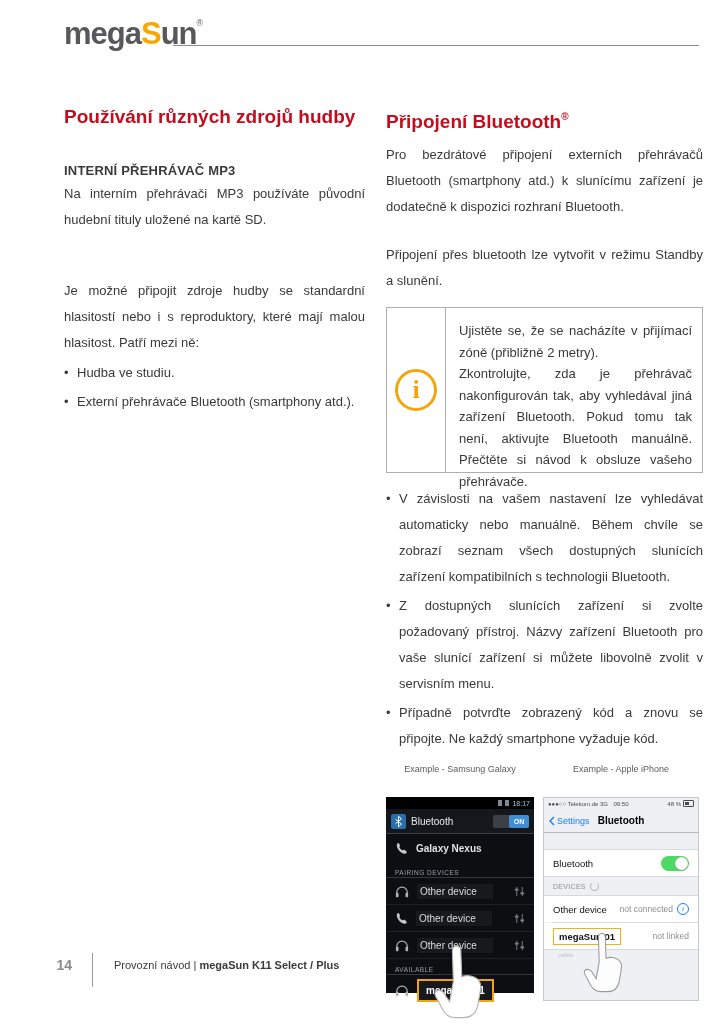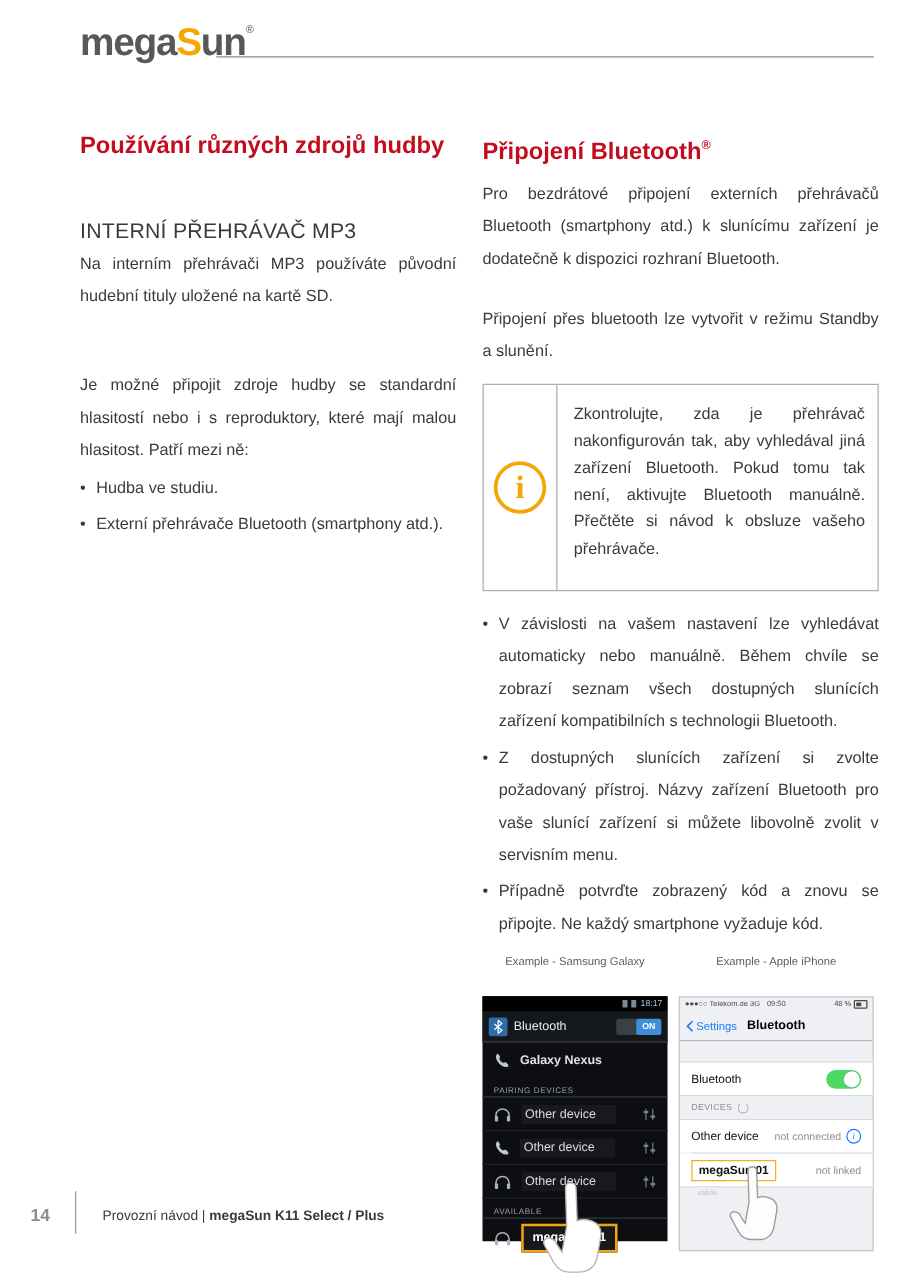--- a/index.html
+++ b/index.html
@@ -13,21 +13,21 @@
   .logo sup{font-size:9px;font-weight:normal;vertical-align:18px;letter-spacing:0;}
   .header-rule{position:absolute;left:173px;right:25px;top:45px;border-top:1.5px solid #8c8c8c;}
 
   
   .columns{position:absolute;top:106px;left:64px;display:flex;gap:21px;}
   .col-left{width:301px;}
   .col-right{width:317px;}
 
   h1{color:#c30d1e;font-size:19px;line-height:22px;margin:0 0 9px;font-weight:bold;}
   h1 sup{font-size:10px;vertical-align:8px;}
-  h2{font-size:17px;font-weight:normal;color:#3a3a3a;margin:16px 0 3px;letter-spacing:.2px;}
+  h2{font-size:13px;font-weight:bold;color:#3a3a3a;margin:4px 0 3px;letter-spacing:.2px;}
   p.body{font-size:13px;line-height:26px;text-align:justify;margin:0;}
   .gap-sm{height:22px;}
   .gap-lg{height:45px;}
 
   ul.dots{list-style:none;margin:4px 0 0;padding:0;font-size:13px;line-height:26px;}
   ul.dots li{position:relative;padding-left:13px;text-align:justify;margin-bottom:3px;}
   ul.dots li::before{content:"\2022";position:absolute;left:0;top:0;color:#3a3a3a;}
 
   
   .infobox{margin-top:13px;height:166px;border:1px solid #aeaeae;display:flex;box-sizing:border-box;}
@@ -91,21 +91,21 @@
   .i-hairline{height:1px;background:#d9d9dd;margin-left:9px;}
   .hl-ios{border:1.5px solid #f2b01e;padding:2px 5px;font-weight:bold;font-size:9.5px;color:#101010;background:#fff;}
   .info-i{width:10px;height:10px;border:1px solid #157efb;border-radius:50%;color:#157efb;
         font-size:7px;font-family:"Liberation Serif", serif;font-style:italic;
         display:flex;align-items:center;justify-content:center;line-height:1;}
   .faint{position:absolute;left:14px;top:154px;font-size:6px;color:#c3c3c7;}
 
   .hand{position:absolute;z-index:5;}
 
   
-  .footer{position:absolute;left:12px;top:953px;display:flex;align-items:center;gap:11px;}
+  .footer{position:absolute;left:44px;top:953px;display:flex;align-items:flex-start;gap:11px;}
   .page-num{width:28px;text-align:right;font-size:14px;font-weight:bold;color:#8c8c8c;padding-top:4px;}
   .v-rule{width:1px;height:34px;background:#9a9a9a;margin:0 10px 0 9px;}
   .foot-text{font-size:11px;color:#3a3a3a;padding-top:6px;}
   .foot-text b{font-weight:bold;}
 </style>
 </head>
 <body>
 
 <div class="page">
 
@@ -131,20 +131,21 @@
       <h1><span>Připojení Bluetooth</span><sup>®</sup></h1>
       <p class="body">Pro bezdrátové připojení externích přehrávačů Bluetooth (smartphony atd.) k slunícímu zařízení je dodatečně k dispozici rozhraní Bluetooth.</p>
       <div class="gap-sm"></div>
       <p class="body">Připojení přes bluetooth lze vytvořit v režimu Standby a slunění.</p>
 
       <div class="infobox">
         <div class="infobox-icon-cell">
           <div class="info-icon">i</div>
         </div>
         <div class="infobox-text">
+          <p>Ujistěte se, že se nacházíte v přijímací zóně (přibližně 2 metry).</p>
           <p>Zkontrolujte, zda je přehrávač nakonfigurován tak, aby vyhledával jiná zařízení Bluetooth. Pokud tomu tak není, aktivujte Bluetooth manuálně. Přečtěte si návod k obsluze vašeho přehrávače.</p>
         </div>
       </div>
 
       <ul class="dots" style="margin-top:13px;">
         <li>V závislosti na vašem nastavení lze vyhledávat automaticky nebo manuálně. Během chvíle se zobrazí seznam všech dostupných slunících zařízení kompatibilních s technologii Bluetooth.</li>
         <li>Z dostupných slunících zařízení si zvolte požadovaný přístroj. Názvy zařízení Bluetooth pro vaše slunící zařízení si můžete libovolně zvolit v servisním menu.</li>
         <li>Případně potvrďte zobrazený kód a znovu se připojte. Ne každý smartphone vyžaduje kód.</li>
       </ul>
 

